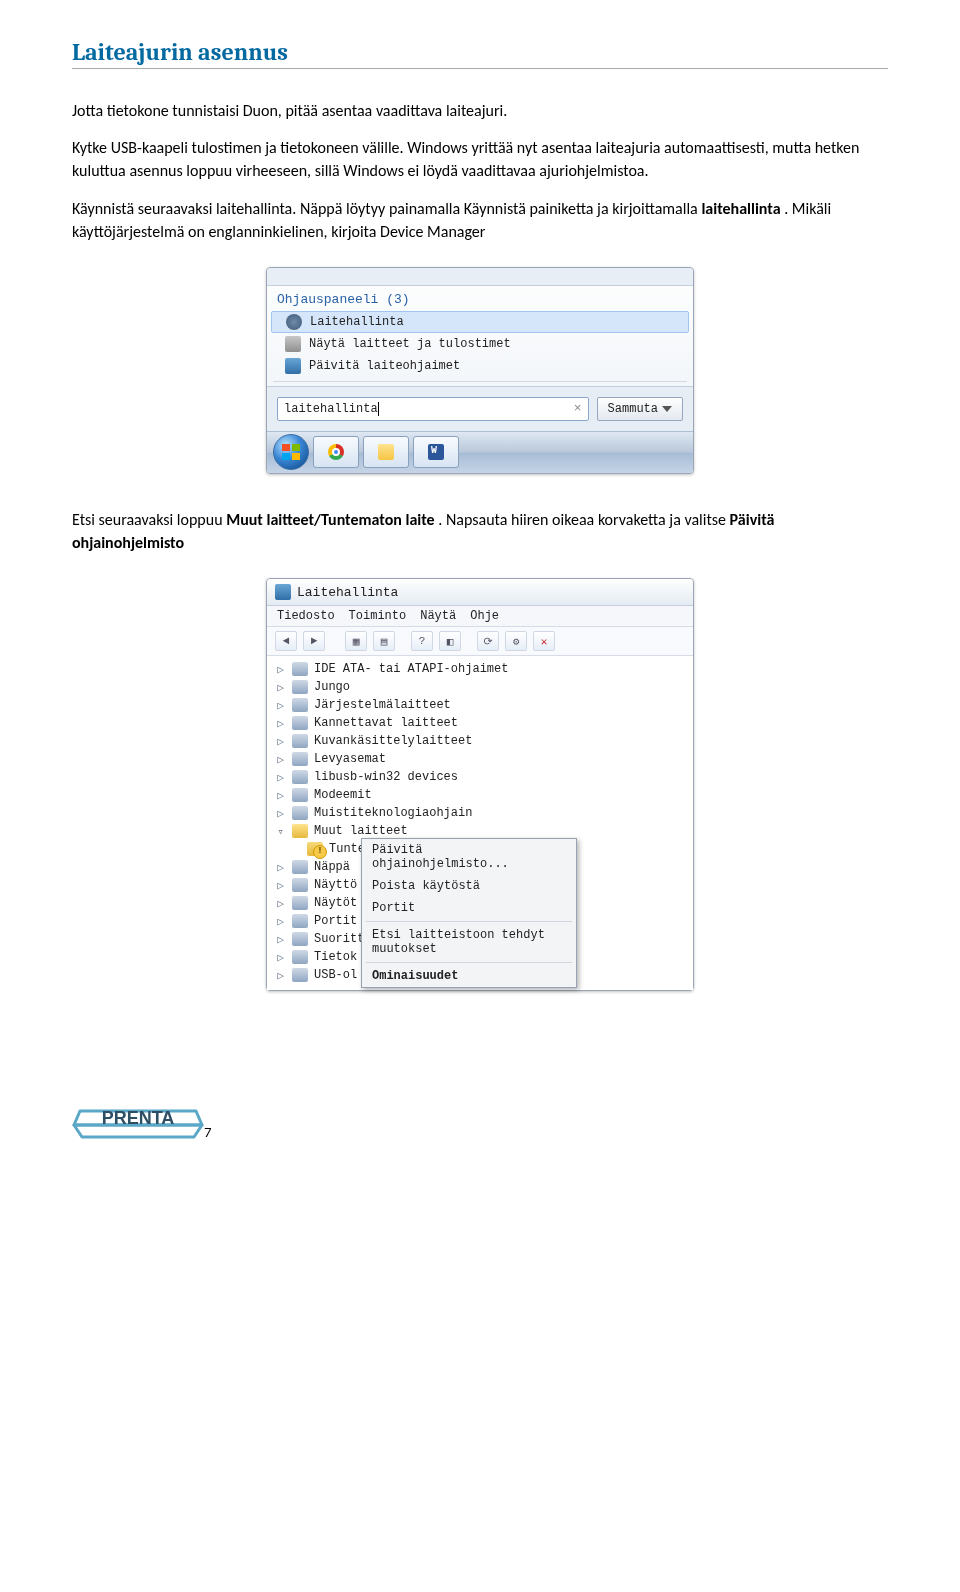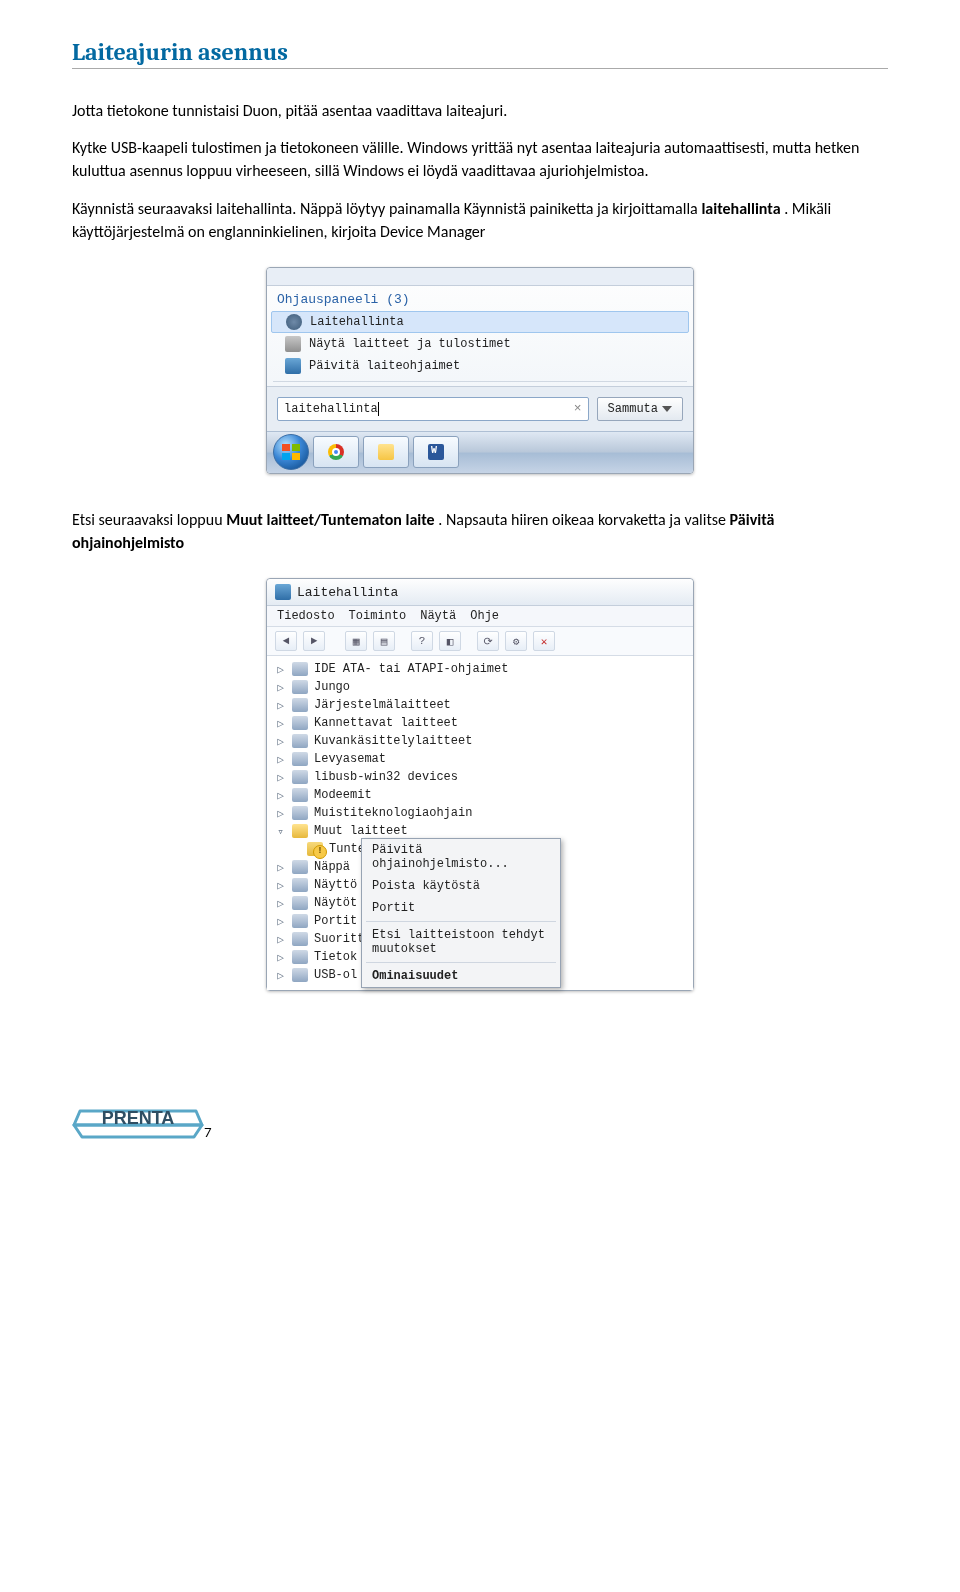--- a/index.html
+++ b/index.html
@@ -131,21 +131,21 @@
   .tree-row { display:flex; align-items:center; gap:6px; padding:2px 0 2px 2px;}
   .tree-row .exp { width:11px; height:11px; color:#6c7a8c; display:flex;align-items:center;justify-content:center; font-size:11px; }
   .indent2 { padding-left: 34px; }
   .sel { }
   .floater {
     position: relative;
   }
   .context-menu {
     position:absolute; left: 88px; top: -2px;
     background:#f3f4f6; border:1px solid #97a3b3; box-shadow: 2px 2px 5px rgba(0,0,0,.3);
-    font-size:12px; width: 200px;
+    font-size:12px; width: 216px;
   }
   .context-menu .mi { padding: 4px 10px; }
   .context-menu .mi:nth-child(1){font-weight:normal;}
   .context-menu .msep { height:1px; background:#cfd6e0; margin:2px 4px;}
   .context-menu .mi.bold { font-weight:bold; }
   .warn-ico { width:16px;height:14px; position:relative; }
   .warn-ico::before{content:"";position:absolute;inset:0;background:linear-gradient(#f7d97b,#e5b83a);border-radius:2px;}
   .warn-ico::after{content:"!";position:absolute;right:-4px;bottom:-3px;width:12px;height:12px;background:#f7c948;border:1px solid #d19a00;border-radius:50%;font-size:9px;font-weight:bold;text-align:center;line-height:11px;color:#6b4b00;}
   .treeicon-generic{width:16px;height:14px;background:linear-gradient(#cfd9e6,#8fa6c2);border-radius:2px;}
   .treeicon-yellow{width:16px;height:14px;background:linear-gradient(#ffe38f,#e7b83b);border-radius:2px;}

